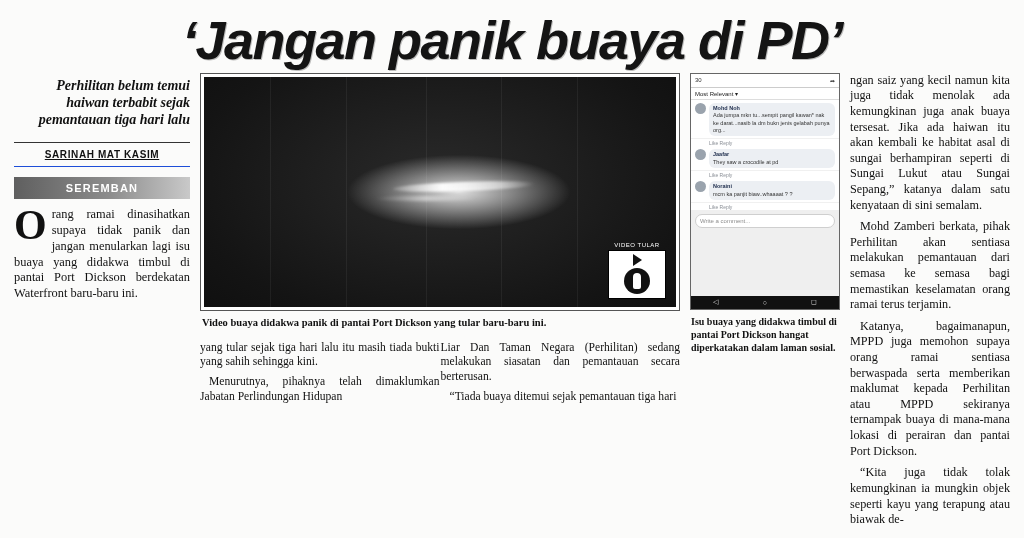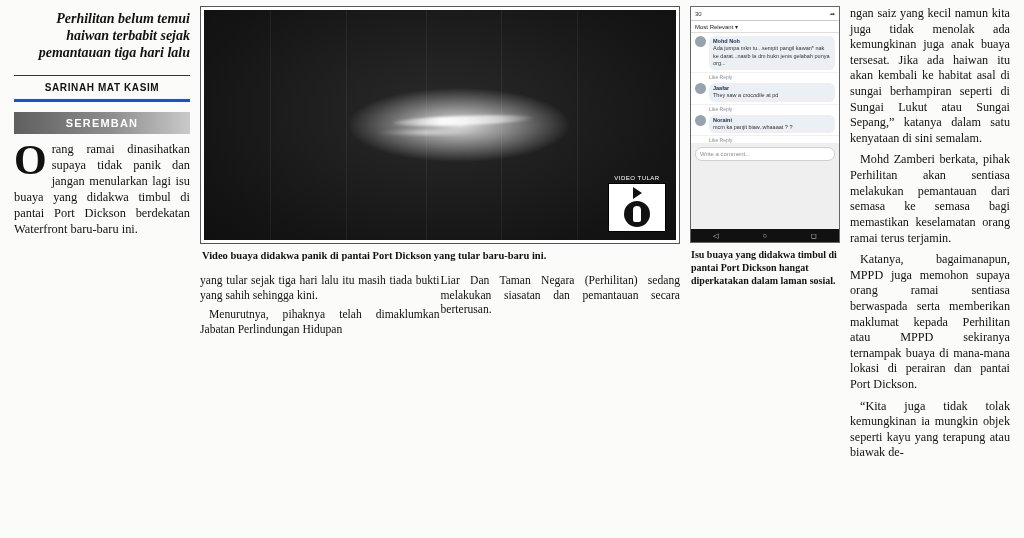--- a/index.html
+++ b/index.html
@@ -52,22 +52,23 @@
     color:#111;
   }
   .byline{
     text-align:center;
     font-family:"Liberation Sans", sans-serif;
     font-size:10px;
     letter-spacing:.6px;
     font-weight:bold;
     padding:6px 0 6px 0;
     border-top:1px solid #333;
-    border-bottom:3px solid #1d4ed8;
+    border-bottom:1px solid #1d4ed8;
     margin:0 0 10px 0;
+    text-decoration:underline;
   }
   .dateline{
     display:block;
     background:linear-gradient(90deg,#5f5f5f 0%,#8d8d8d 55%,#c9c9c9 100%);
     color:#fff;
     font-family:"Liberation Sans", sans-serif;
     font-weight:bold;
     font-size:11px;
     letter-spacing:1.2px;
     text-align:center;
@@ -267,20 +268,21 @@
 
   
   .col-right{width:160px;flex:0 0 160px;}
   .col-right .body-text{font-size:12.2px;}
 </style>
 </head>
 <body>
 
 <div class="page">
 
+  <h1 class="headline">‘Jangan panik buaya di PD’</h1>
 
   <div class="grid">
 
     <div class="col-left">
       <div class="kicker">Perhilitan belum temui haiwan terbabit sejak pemantauan tiga hari lalu</div>
       <div class="byline">SARINAH MAT KASIM</div>
       <div class="dateline">SEREMBAN</div>
       <div class="body-text">
         <p class="first">
           <span class="dropcap">O</span><span>rang ramai dinasihatkan supaya tidak panik dan jangan menularkan lagi isu buaya yang didakwa timbul di pantai Port Dickson berdekatan Waterfront baru-baru ini.</span>
@@ -309,20 +311,21 @@
       </div>
       <div class="caption">Video buaya didakwa panik di pantai Port Dickson yang tular baru-baru ini.</div>
 
       <div class="center-cols">
         <div class="cc">
           <p class="first">yang tular sejak tiga hari lalu itu masih tiada bukti yang sahih sehingga kini.</p>
           <p>Menurutnya, pihaknya telah dimaklumkan Jabatan Perlindungan Hidupan</p>
         </div>
         <div class="cc">
           <p class="first">Liar Dan Taman Negara (Perhilitan) sedang melakukan siasatan dan pemantauan secara berterusan.</p>
+          <p>“Tiada buaya ditemui sejak pemantauan tiga hari</p>
         </div>
       </div>
     </div>
 
     <div class="col-fb">
       <div class="fbshot">
         <div class="fb-top">
           <span>30</span>
           <span>➦</span>
         </div>

